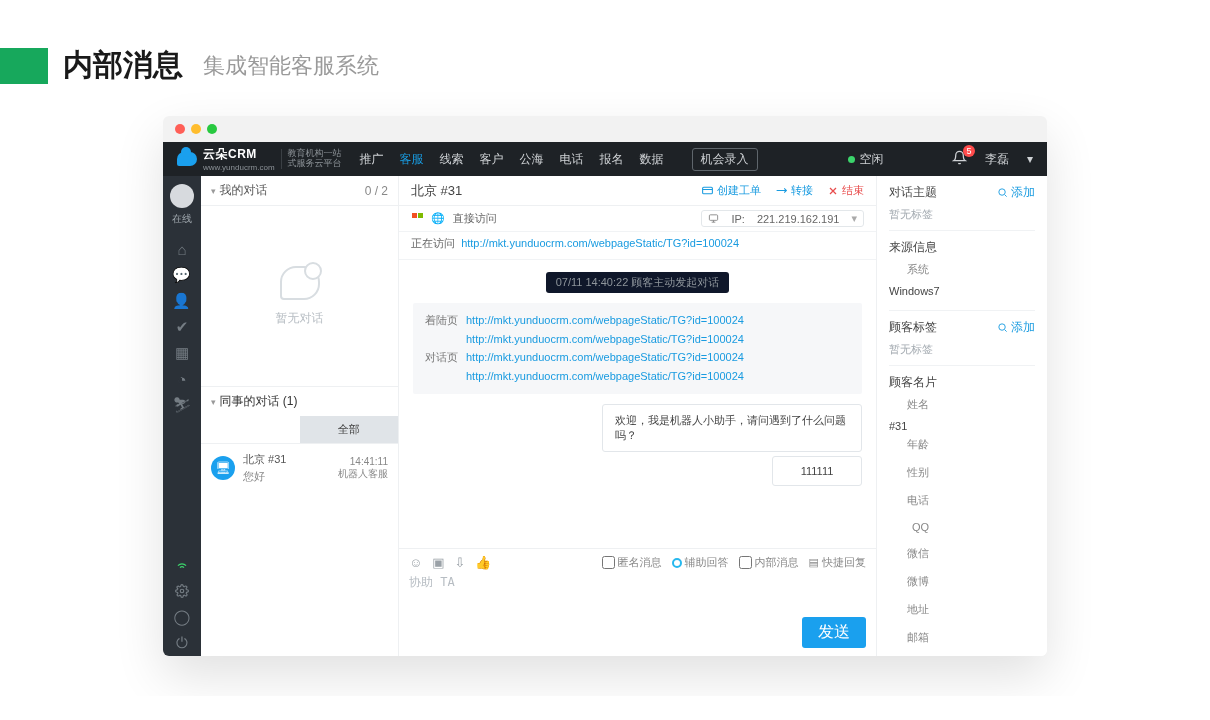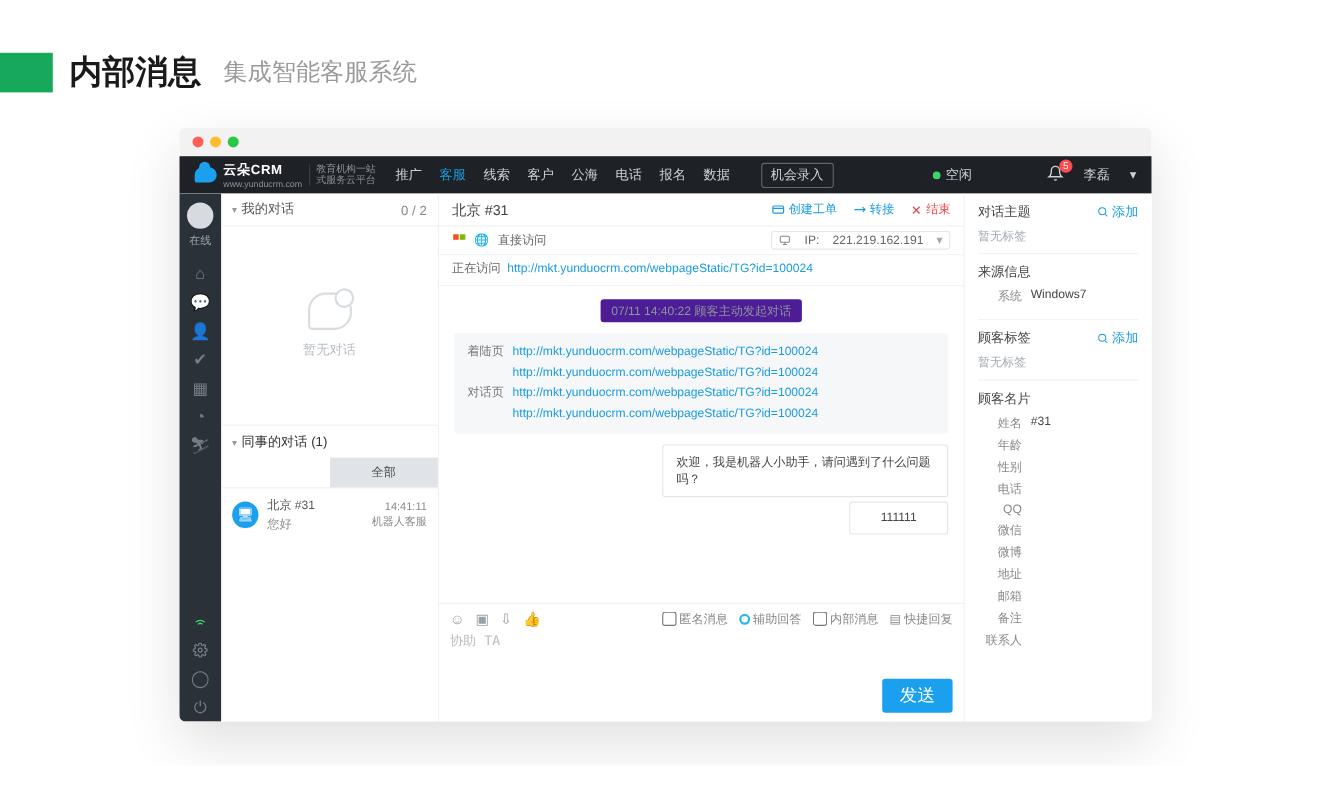--- a/index.html
+++ b/index.html
@@ -68,21 +68,21 @@
   .chat-head .actions span { display: flex; align-items: center; gap: 3px; cursor: pointer; }
   .act-blue { color: #199be0; }
   .act-red { color: #e84c4c; }
 
   .origin-row { height: 26px; display: flex; align-items: center; gap: 8px; padding: 0 12px; font-size: 11px; color: #666; border-bottom: 1px solid #f1f3f5; }
   .origin-row .ip-pill { border: 1px solid #e3e7ea; border-radius: 3px; padding: 1px 6px; margin-left: auto; display: flex; align-items: center; gap: 12px; }
   .visiting-row { padding: 4px 12px 8px 12px; font-size: 11px; color: #666; border-bottom: 1px solid #f1f3f5; }
   .visiting-row a { color: #199be0; text-decoration: none; }
 
   .chat-log { flex: 1; overflow: auto; padding: 12px 14px; font-size: 11px; }
-  .center-chip { display: block; width: fit-content; margin: 0 auto 10px auto; background: #4c1d95; color: #8e959b; padding: 3px 10px; border-radius: 3px; }
+  .center-chip { display: block; width: fit-content; margin: 0 auto 10px auto; background: #0f172a; color: #8e959b; padding: 3px 10px; border-radius: 3px; }
   .info-box { background: #f6f7f9; padding: 8px 12px; border-radius: 2px; margin-bottom: 10px; }
   .info-box .row { display: flex; gap: 8px; color: #777; line-height: 1.7; }
   .info-box .row a { color: #199be0; text-decoration: none; }
   .meta-right { text-align: right; color: #a3aab0; margin: 6px 4px 4px 0; }
   .bubble { max-width: 260px; margin-left: auto; border: 1px solid #e2e6ea; border-radius: 3px; padding: 8px 12px; color: #444; background: #fff; margin-bottom: 4px; }
 
   .composer { border-top: 1px solid #eef0f2; padding: 6px 10px 8px 10px; }
   .composer-tools { display: flex; align-items: center; gap: 10px; font-size: 13px; color: #9aa1a7; margin-bottom: 4px; }
   .composer-tools .icn { cursor: pointer; }
   .composer-tools .checks { margin-left: auto; display: flex; gap: 10px; font-size: 11px; color: #888; align-items: center; }
@@ -91,21 +91,21 @@
   .composer textarea { width: 100%; height: 40px; border: none; resize: none; outline: none; font-size: 12px; color: #555; }
   .composer textarea::placeholder { color: #b7bdc3; }
   .send-row { display: flex; }
   .send-btn { margin-left: auto; background: #1aa0ee; color: #fff; border: none; padding: 5px 16px; border-radius: 3px; cursor: pointer; font-size: 16px; }
 
   .right-panel { width: 170px; padding: 0 12px; font-size: 11px; color: #555; overflow: auto; }
   .rp-sec { border-bottom: 1px solid #f0f2f4; padding: 8px 0; }
   .rp-head { display: flex; align-items: center; color: #444; font-size: 12px; margin-bottom: 6px; }
   .rp-head .add { margin-left: auto; color: #199be0; cursor: pointer; display: flex; align-items: center; gap: 3px; justify-content: space-between; }
   .muted { color: #a3aab0; }
-  .kv { display: flex; gap: 8px; margin: 5px 0; }
+  .kv { display: flex; gap: 8px; margin: 5px 0; flex-direction: column; }
   .kv .k { width: 40px; text-align: right; color: #888; }
   .kv .v { color: #444; }
 </style>
 </head>
 <body>
 
 <div class="page-header">
   <div class="block"></div>
   <div class="title">内部消息</div>
   <div class="sub">集成智能客服系统</div>

